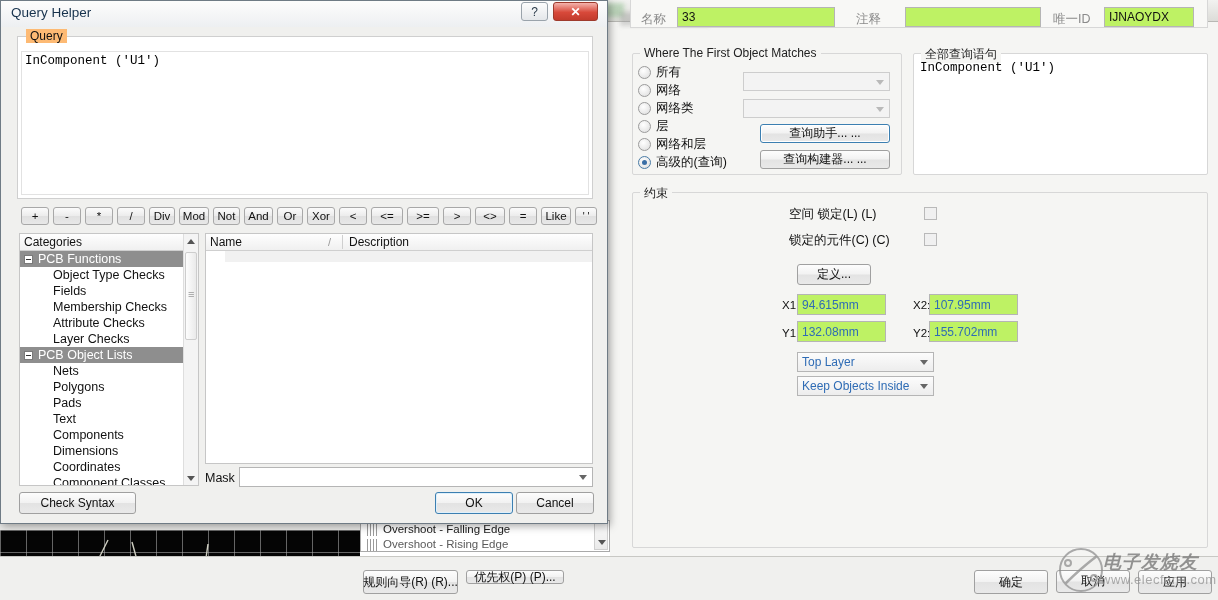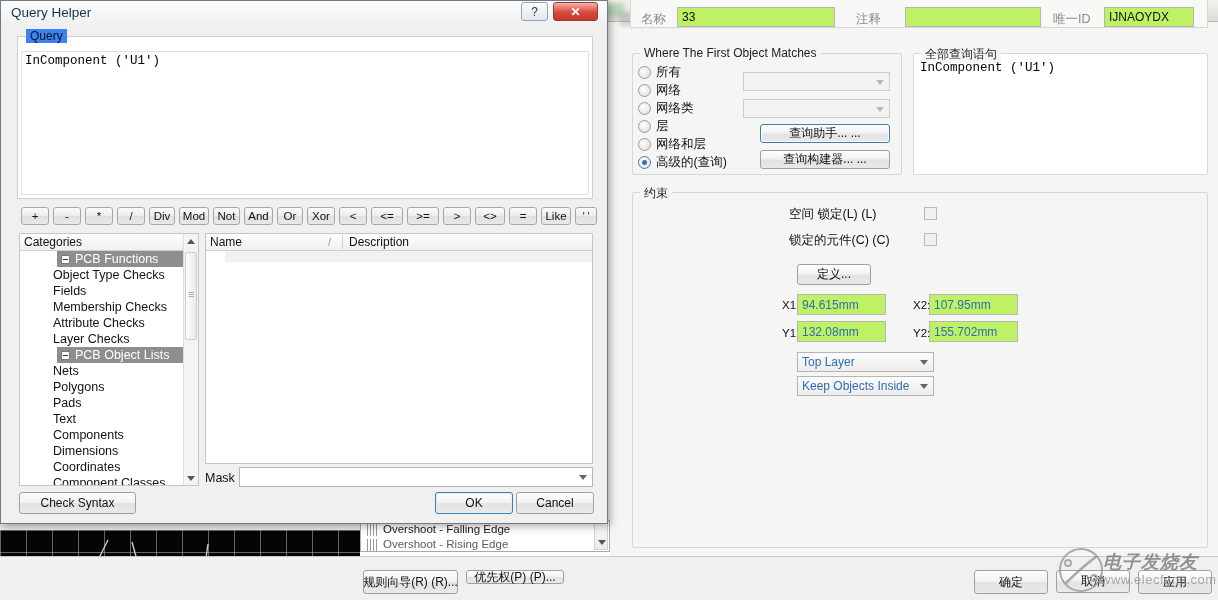--- a/index.html
+++ b/index.html
@@ -158,21 +158,21 @@
   }
   .tbtn.close {
     width: 45px;
     background: linear-gradient(#f4b3ac,#d8493a 55%,#c23b2c);
     border-color: #9e3a2c; color: #ffffff; font-weight: bold;
   }
   .panel {
     position: absolute; border: 1px solid #cfcfcf; background: #ffffff;
   }
   .panel-title {
-    position: absolute; top: -8px; left: 8px; background: #3b82f6;
+    position: absolute; top: -8px; left: 8px; background: #fdba74;
     padding: 0 4px; font-size: 12px; color: #111;
   }
   .query-text {
     position: absolute; left: 3px; top: 2px;
     font-family: "Liberation Mono", monospace; font-size: 12.5px; color: #000;
   }
   .opbtn {
     position: absolute; top: 206px; height: 18px;
     background: linear-gradient(#fbfbfb,#ececec 50%,#e0e0e0 52%,#e8e8e8);
     border: 1px solid #a8a8a8; border-radius: 3px;
@@ -182,21 +182,21 @@
   .listhdr {
     background: linear-gradient(#fefefe,#f0f0f0);
     border-bottom: 1px solid #cfcfcf;
     height: 17px; display: flex; align-items: center;
     font-size: 12px; color: #111;
   }
   .tree-row {
     height: 16px; display: flex; align-items: center;
     font-size: 12.5px; color: #111; padding-left: 4px; white-space: nowrap;
   }
-  .tree-row.group { background: #9a9a9a; color: #ffffff; margin-left: 37px; }
+  .tree-row.group { background: #9a9a9a; color: #ffffff; }
   .tree-row.group.sel { background: #8e8e8e; }
   .expander {
     width: 9px; height: 9px; border: 1px solid #7a7a7a; background: #fff;
     margin-right: 5px; position: relative; flex: none;
   }
   .expander::before {
     content: ""; position: absolute; left: 1px; top: 3px; width: 5px; height: 1px; background: #333;
   }
   .child { padding-left: 33px; }
   .scrollbar {

